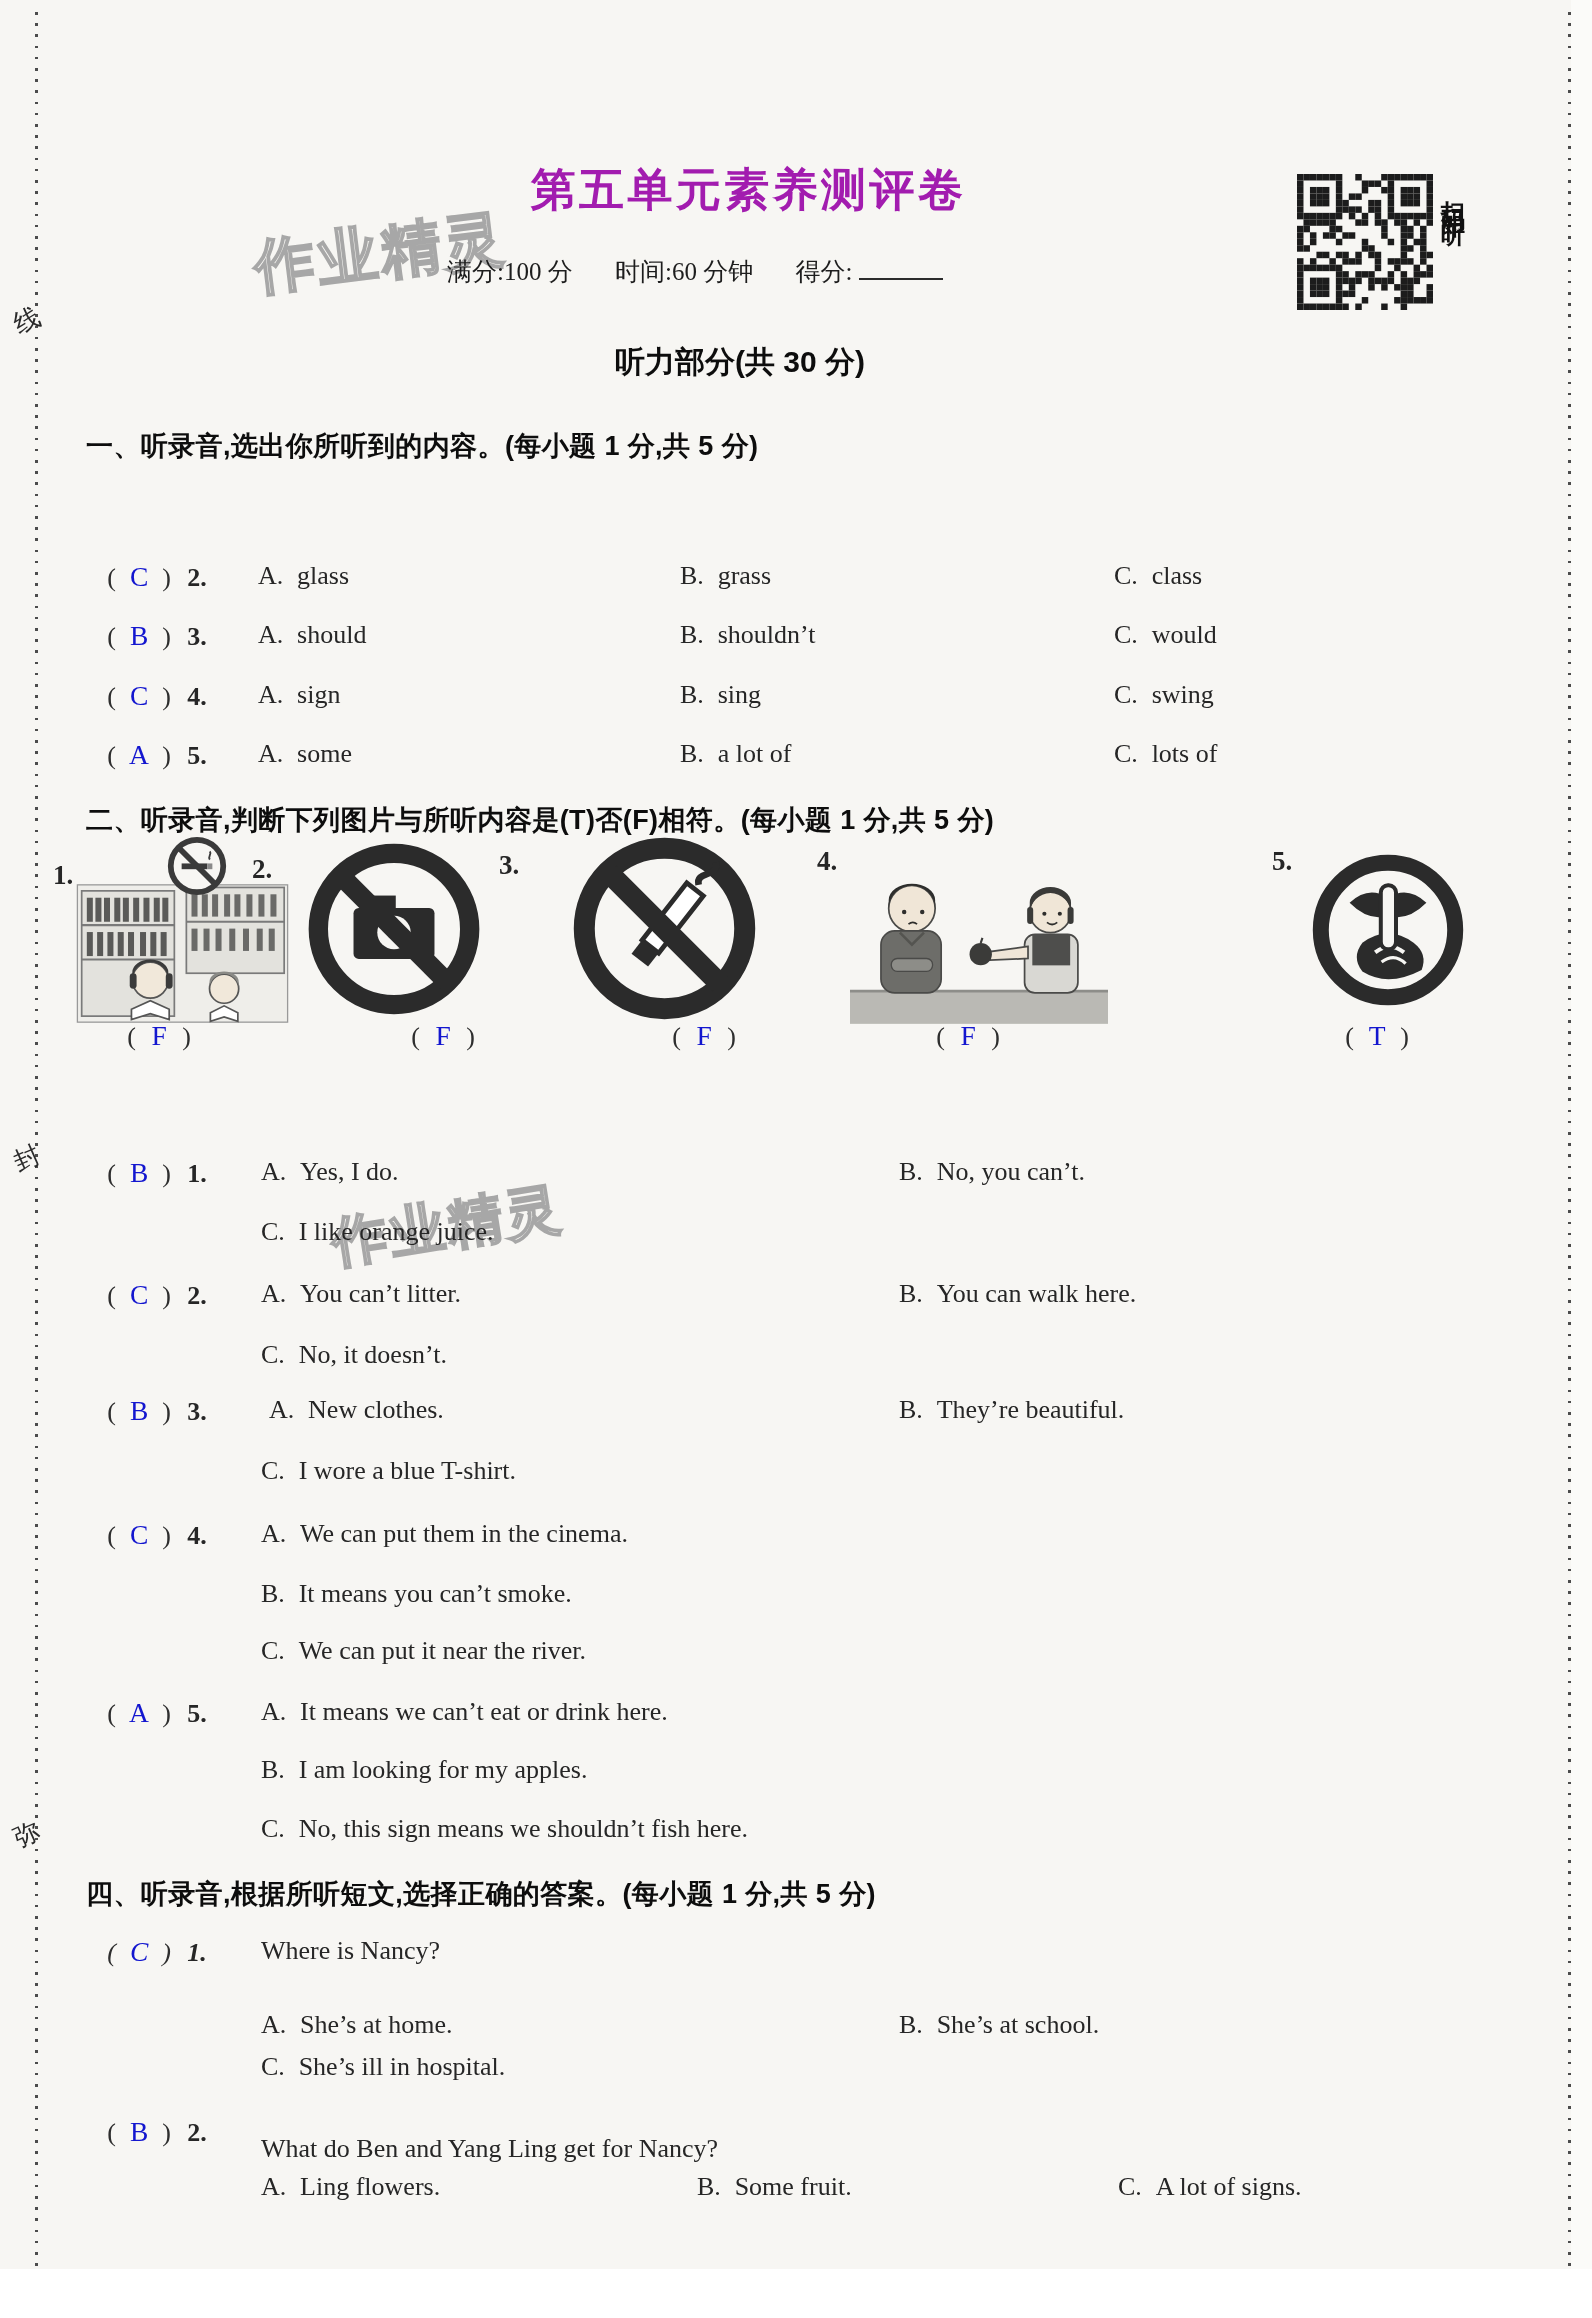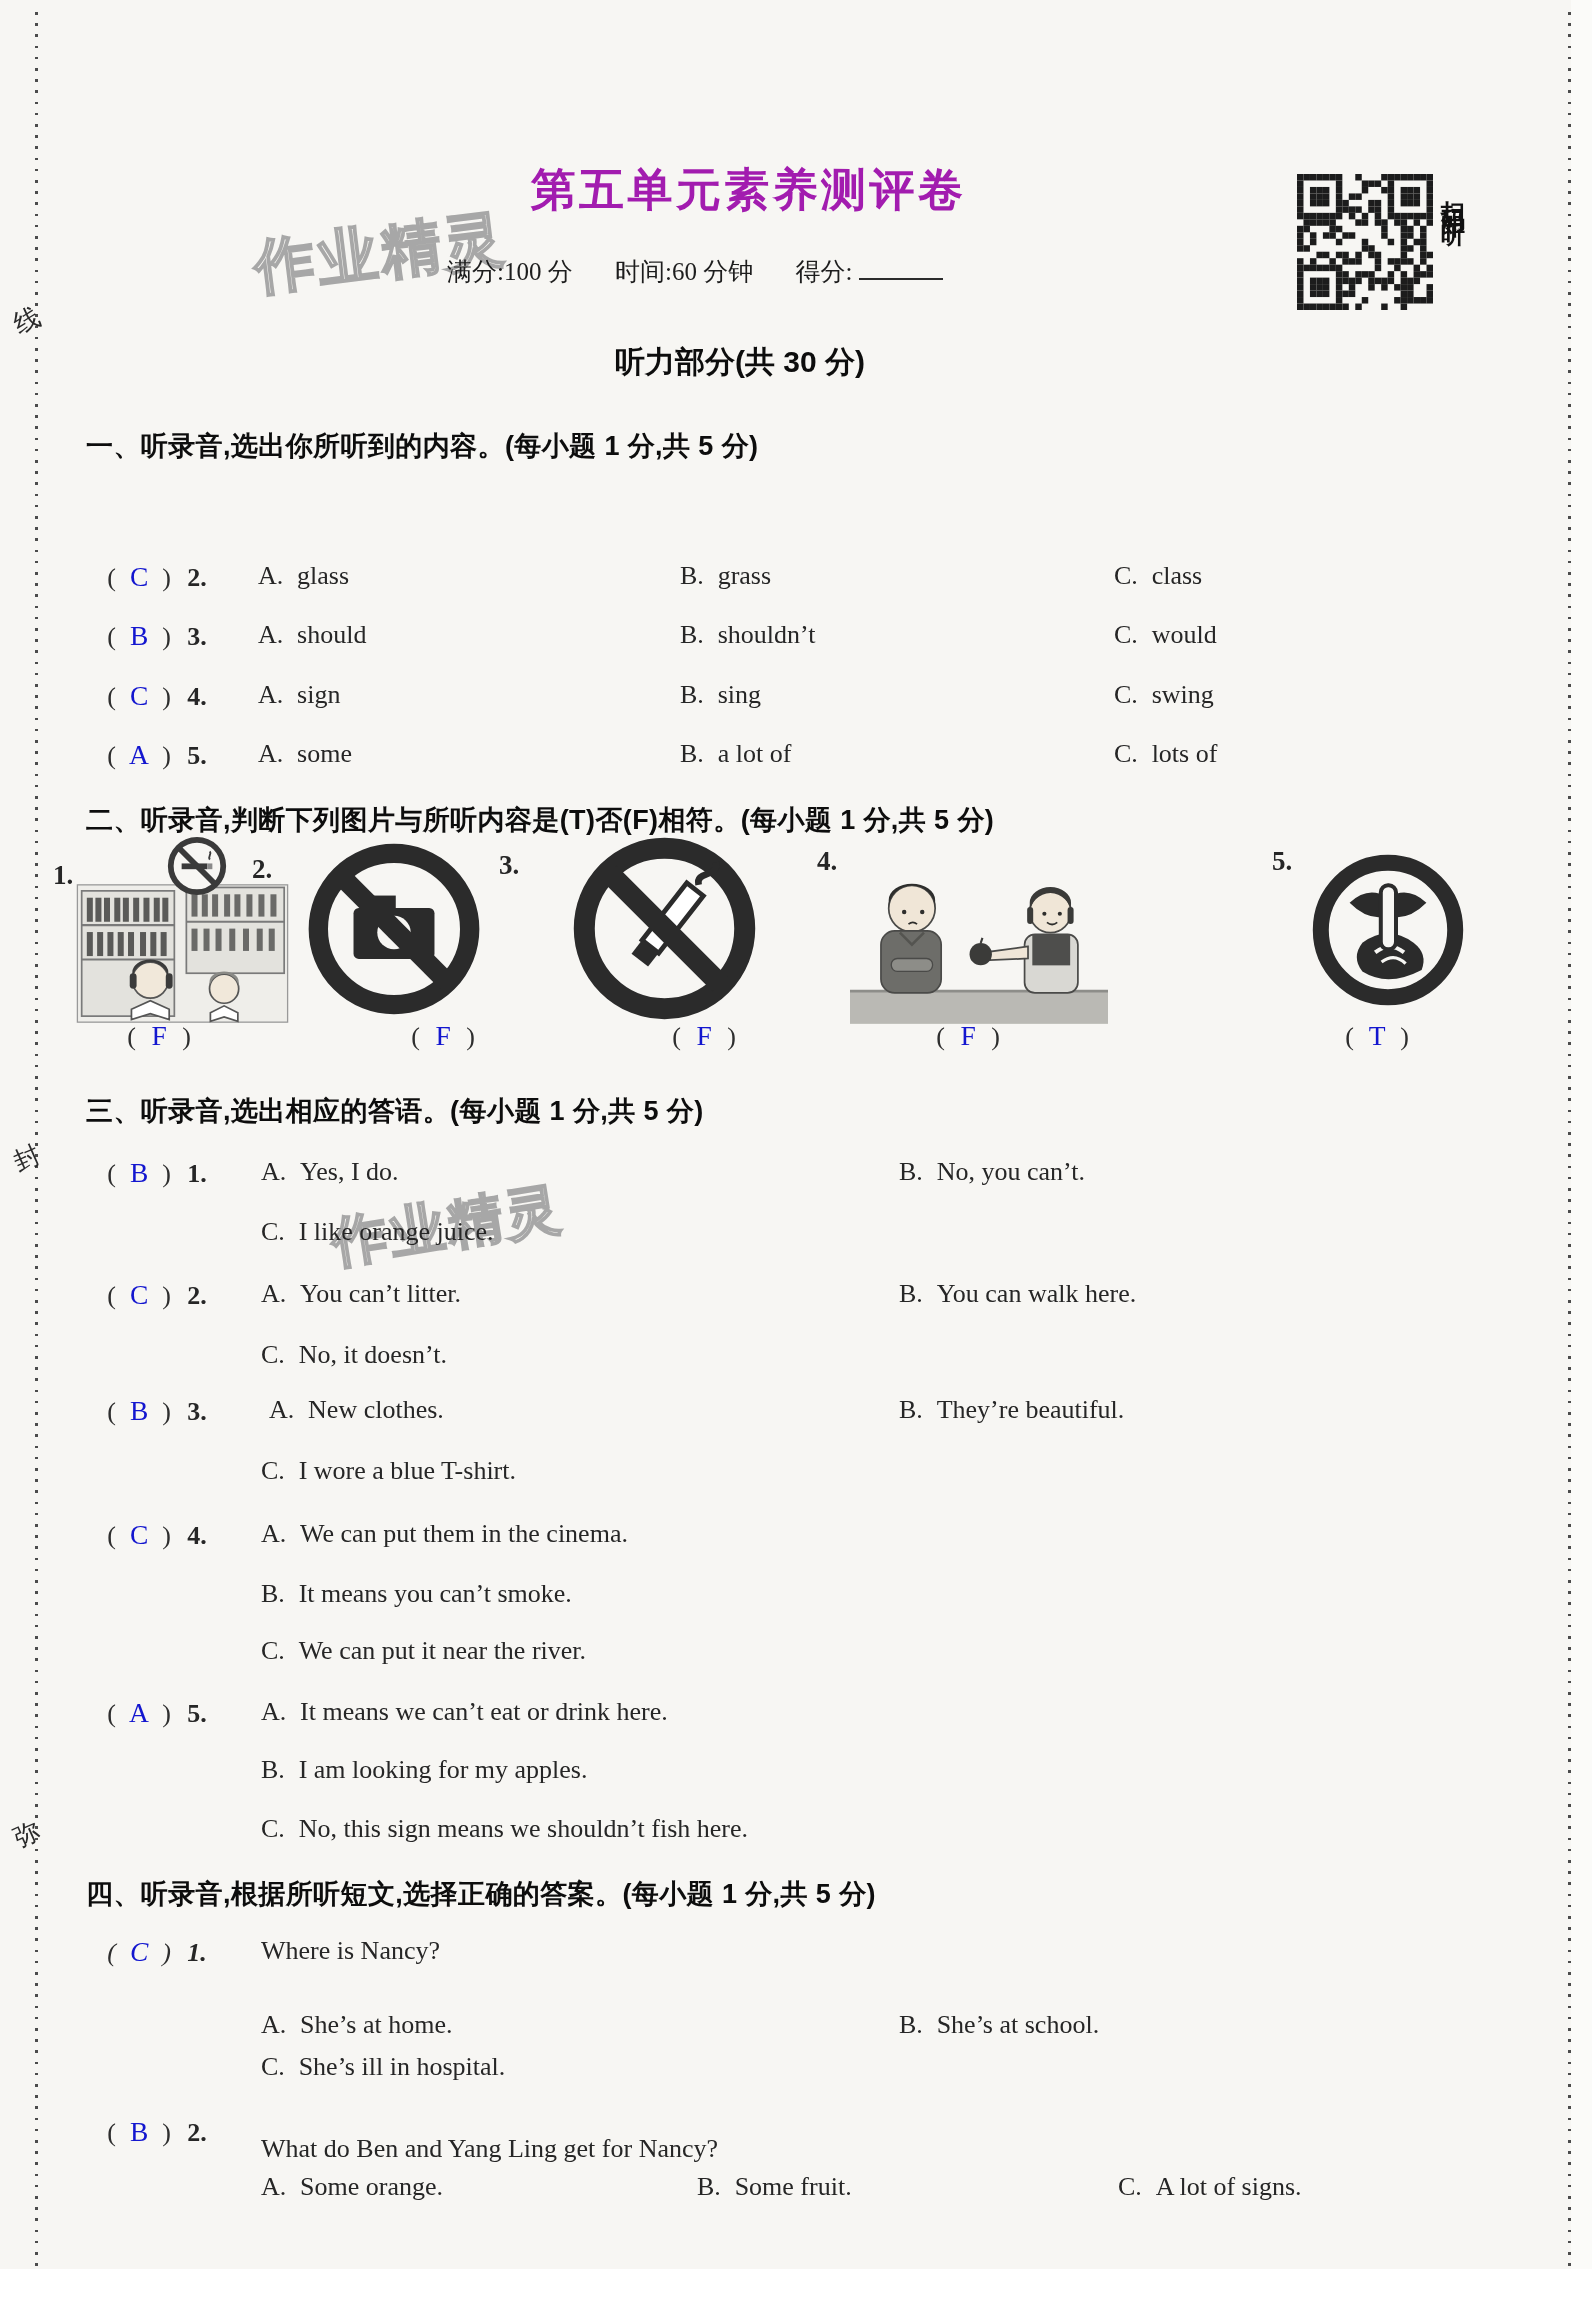--- a/index.html
+++ b/index.html
@@ -464,21 +464,20 @@
   </div>
 
   <div class="erow" style="top:1020px;">
     <span class="pos" style="left:116px;"><span class="par">(</span><span class="ansl">F</span><span class="par">)</span></span>
     <span class="pos" style="left:400px;"><span class="par">(</span><span class="ansl">F</span><span class="par">)</span></span>
     <span class="pos" style="left:661px;"><span class="par">(</span><span class="ansl">F</span><span class="par">)</span></span>
     <span class="pos" style="left:925px;"><span class="par">(</span><span class="ansl">F</span><span class="par">)</span></span>
     <span class="pos" style="left:1334px;"><span class="par">(</span><span class="ansl">T</span><span class="par">)</span></span>
   </div>
 
-  <div class="shead" style="top:1093px;">三、听录音,选出相应的答语。(每小题 1 分,共 5 分)</div>
 
   <div class="erow" style="top:1157px;">
     <span class="pos" style="left:96px;"><span class="par">(</span><span class="ansl">B</span><span class="par">)</span><span class="qn">1.</span></span>
     <span class="pos" style="left:261px;"><span class="ol">A.</span><span>Yes, I do.</span></span>
     <span class="pos" style="left:899px;"><span class="ol">B.</span><span>No, you can’t.</span></span>
   </div>
   <div class="erow" style="top:1217px;">
     <span class="pos" style="left:261px;"><span class="ol">C.</span><span>I like orange juice.</span></span>
   </div>
 
@@ -534,20 +533,20 @@
   </div>
   <div class="erow" style="top:2052px;">
     <span class="pos" style="left:261px;"><span class="ol">C.</span><span>She’s ill in hospital.</span></span>
   </div>
 
   <div class="erow" style="top:2116px;">
     <span class="pos" style="left:96px;"><span class="par">(</span><span class="ansl">B</span><span class="par">)</span><span class="qn">2.</span></span>
     <span class="pos" style="left:261px;margin-top:18px;">What do Ben and Yang Ling get for Nancy?</span>
   </div>
   <div class="erow" style="top:2172px;">
-    <span class="pos" style="left:261px;"><span class="ol">A.</span><span>Some orange.</span></span>
+    <span class="pos" style="left:261px;"><span class="ol">A.</span><span>Ling flowers.</span></span>
     <span class="pos" style="left:697px;"><span class="ol">B.</span><span>Some fruit.</span></span>
     <span class="pos" style="left:1118px;"><span class="ol">C.</span><span>A lot of signs.</span></span>
   </div>
 
   <div class="strip-bottom"></div>
 </div>
 
 
 </body></html>

